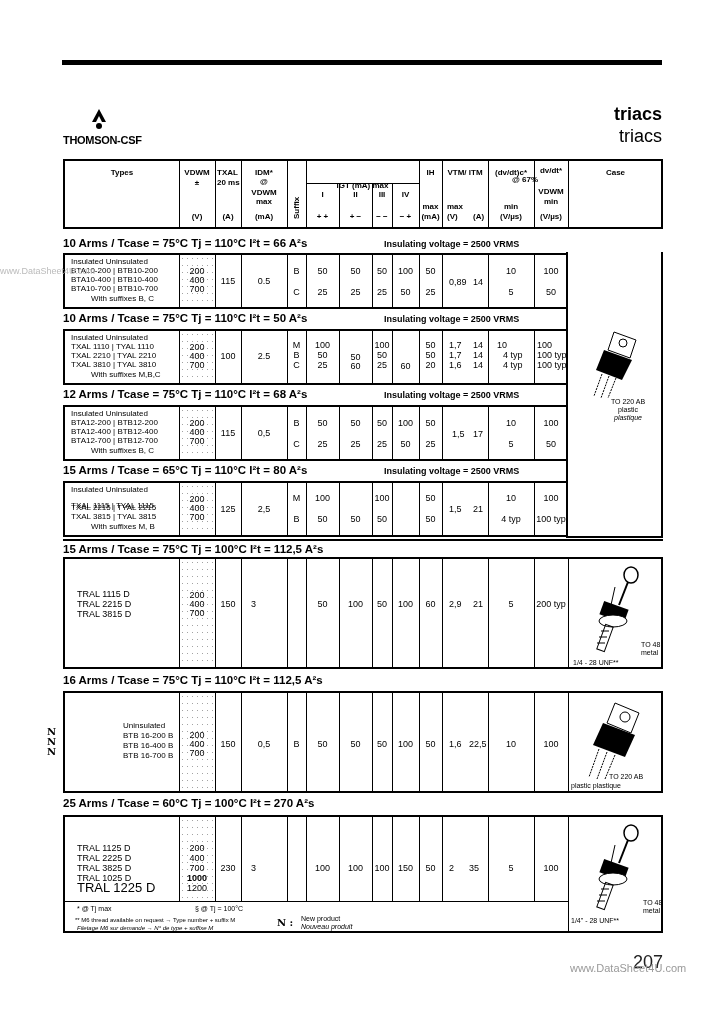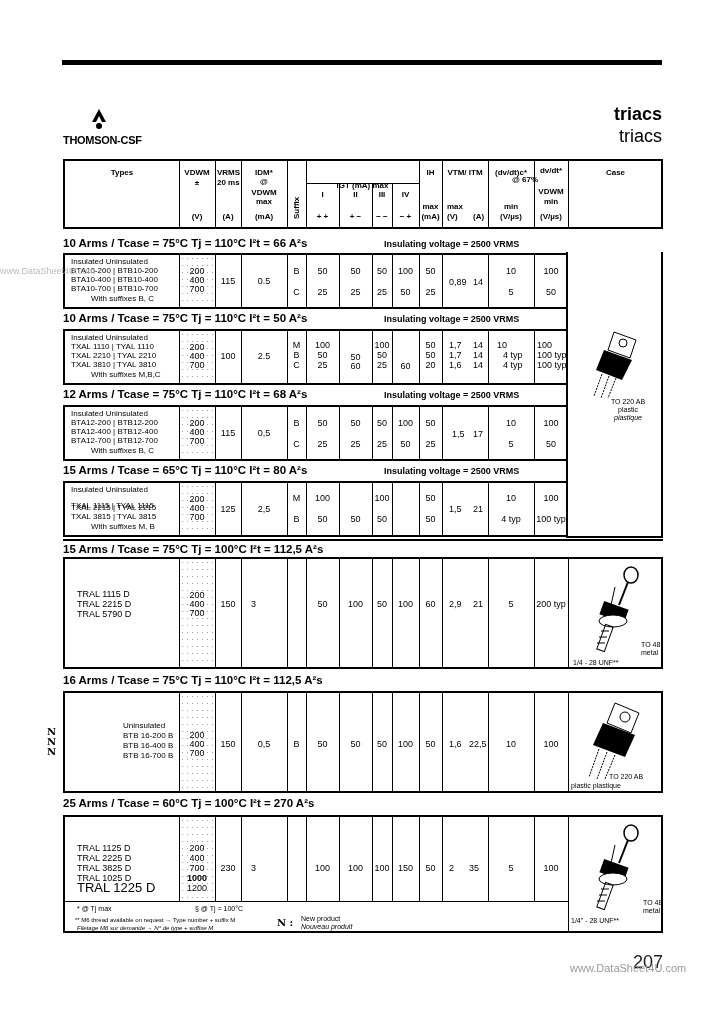--- a/index.html
+++ b/index.html
@@ -52,21 +52,21 @@
     <div class="vl" style="left:377px"></div>
     <div class="vl" style="left:423px"></div>
   <div class="vl" style="left:469px"></div>
     <div class="vl" style="left:503px"></div>
   <div style="position:absolute;left:241px;width:113px;top:22px;border-top:1px solid #000;"></div>
 
   <div class="t hdr tc" style="left:0;width:114px;top:6px;">Types</div>
   <div class="t hdr tc" style="left:114px;width:36px;top:6px;">VDWM</div>
   <div class="t hdr tc" style="left:114px;width:36px;top:16px;">±</div>
   <div class="t hdr tc" style="left:114px;width:36px;top:50px;">(V)</div>
-  <div class="t hdr" style="left:152px;top:6px;">VRMS</div>
+  <div class="t hdr" style="left:152px;top:6px;">TXAL</div>
   <div class="t hdr" style="left:152px;top:16px;">20 ms</div>
   <div class="t hdr tc" style="left:150px;width:26px;top:50px;">(A)</div>
   <div class="t hdr tc" style="left:176px;width:46px;top:6px;">IDM*</div>
   <div class="t hdr tc" style="left:176px;width:46px;top:15px;">@</div>
   <div class="t hdr tc" style="left:176px;width:46px;top:26px;">VDWM</div>
   <div class="t hdr tc" style="left:176px;width:46px;top:35px;">max</div>
   <div class="t hdr tc" style="left:176px;width:46px;top:50px;">(mA)</div>
   <div class="t hdr" style="left:226px;top:58px;transform:rotate(-90deg);transform-origin:left top;">Suffix</div>
   <div class="t hdr tc" style="left:241px;width:113px;top:6px;margin-top:13px;">IGT  (mA)  max</div>
   <div class="t hdr tc" style="left:241px;width:33px;top:28px;">I</div>
@@ -312,21 +312,21 @@
   <div class="vl" style="left:307px"></div>
     <div class="vl" style="left:327px"></div>
     <div class="vl" style="left:354px"></div>
   <div class="vl" style="left:377px"></div>
     <div class="vl" style="left:423px"></div>
     <div class="vl" style="left:469px"></div>
     <div class="vl" style="left:503px"></div>
   <div class="dots" style="position:absolute;left:115px;top:0;width:35px;height:100%;"></div>
   <div class="t types" style="left:12px;top:30px;font-size:9px;line-height:10px;">TRAL 1115 D</div>
   <div class="t types" style="left:12px;top:40px;font-size:9px;line-height:10px;">TRAL 2215 D</div>
-  <div class="t types" style="left:12px;top:50px;font-size:9px;line-height:10px;">TRAL 5790 D</div>
+  <div class="t types" style="left:12px;top:50px;font-size:9px;line-height:10px;">TRAL 3815 D</div>
   <div class="t tc" style="left:114px;width:36px;top:31px;">200</div>
   <div class="t tc" style="left:114px;width:36px;top:40px;">400</div>
   <div class="t tc" style="left:114px;width:36px;top:49px;">700</div>
   <div class="t tc" style="left:150px;width:26px;top:40px;">150</div>
   <div class="t" style="left:186px;top:40px;">3</div>
   <div class="t tc" style="left:241px;width:33px;top:40px;">50</div>
   <div class="t tc" style="left:274px;width:33px;top:40px;">100</div>
   <div class="t tc" style="left:307px;width:20px;top:40px;">50</div>
   <div class="t tc" style="left:327px;width:27px;top:40px;">100</div>
   <div class="t tc" style="left:354px;width:23px;top:40px;">60</div>

